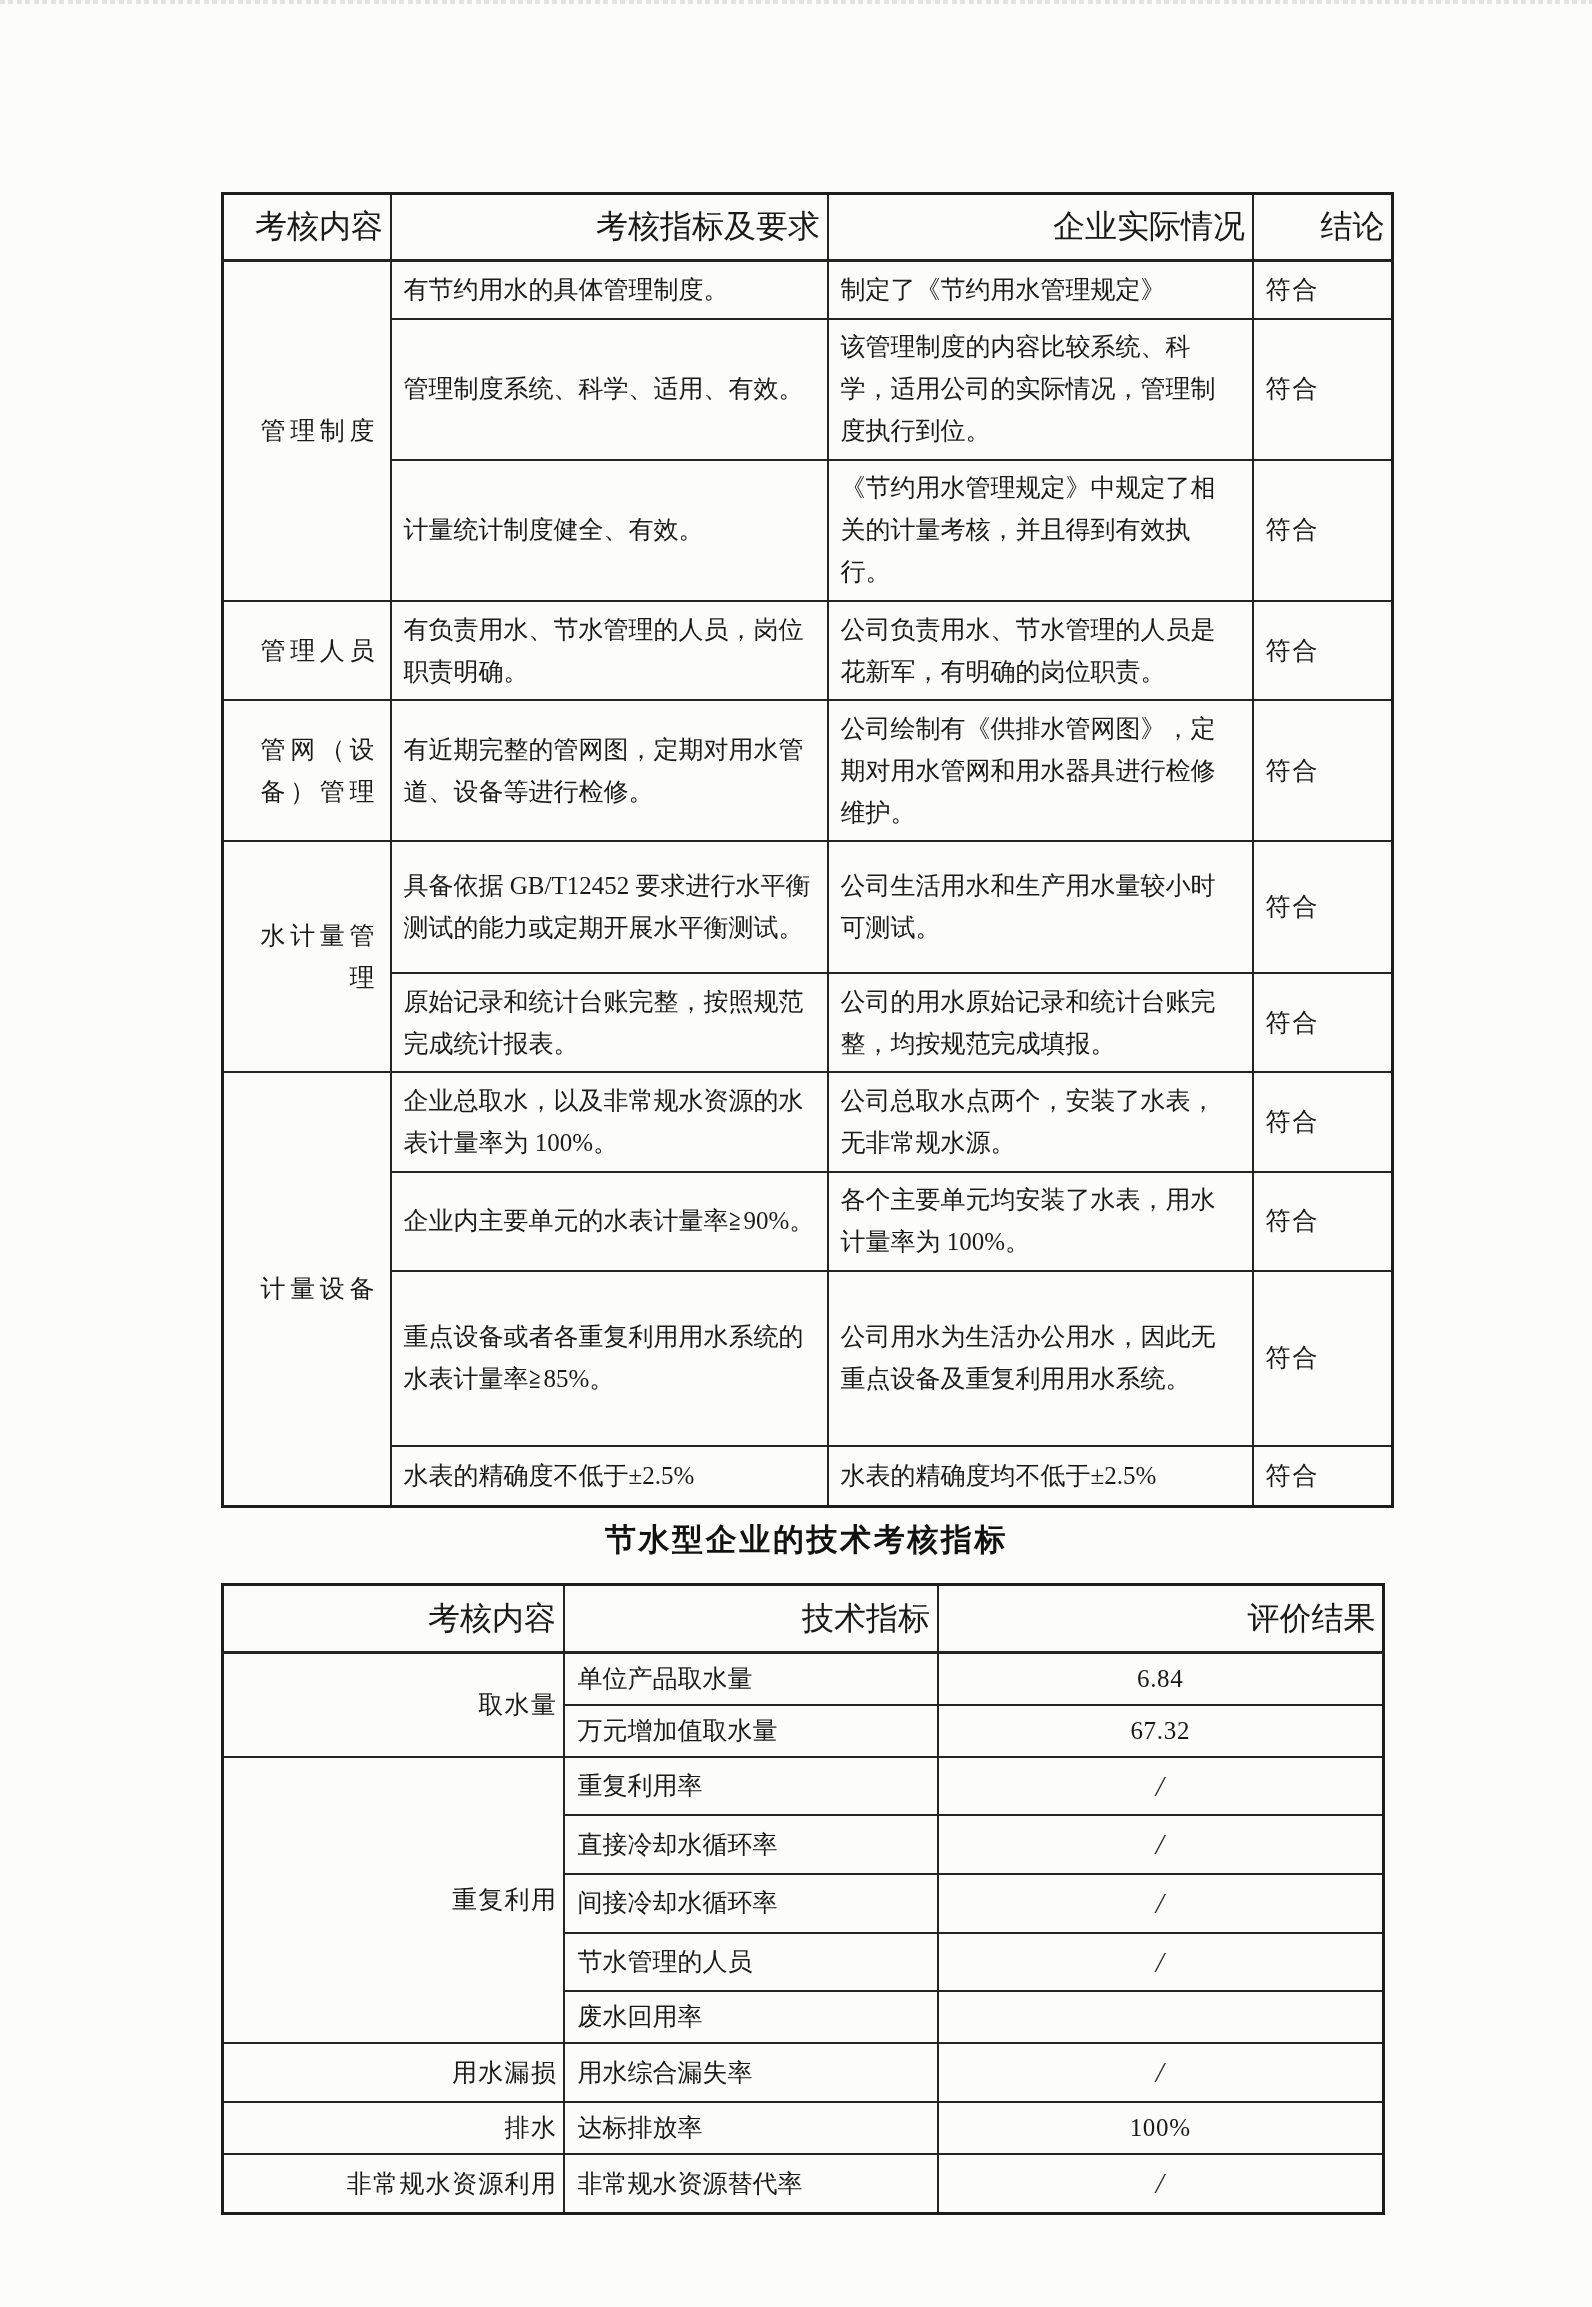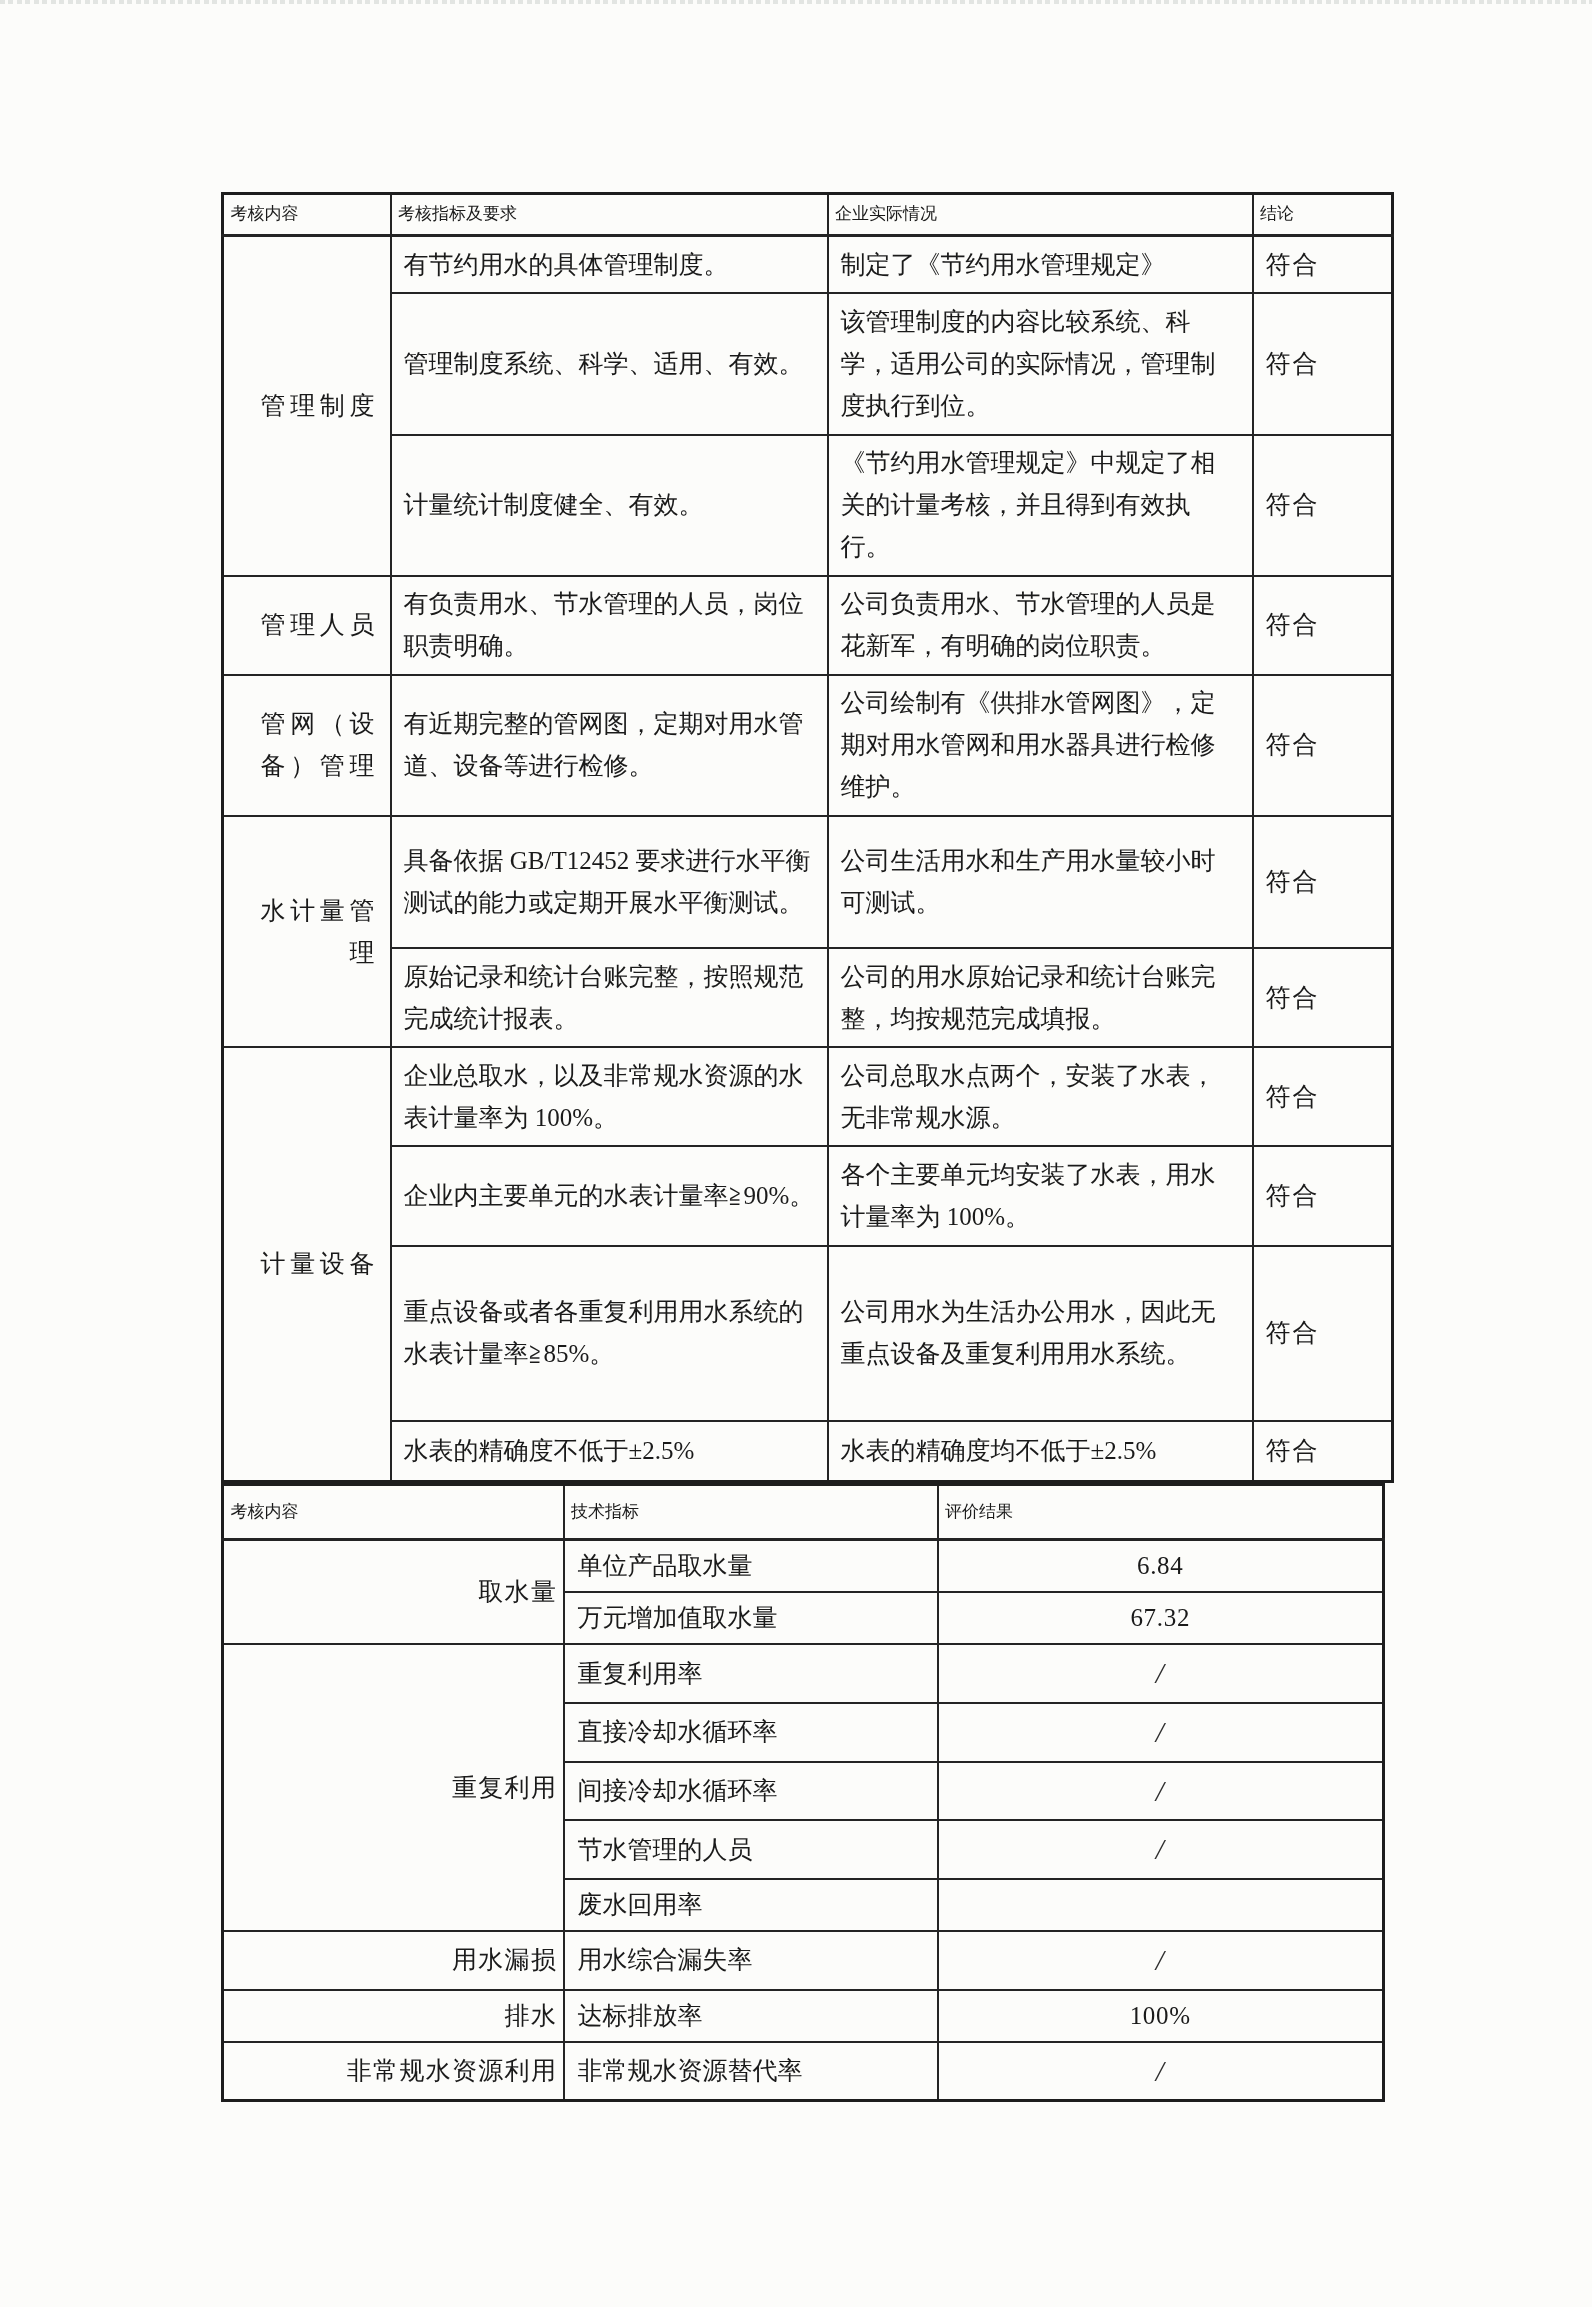--- a/index.html
+++ b/index.html
@@ -54,23 +54,23 @@
     border: 2px solid #242424;
     font-size: 25px;
     font-weight: normal;
     vertical-align: middle;
     padding: 6.6px 12px;
     line-height: 1.68;
     color: #1a1a1a;
     overflow: hidden;
   }
   .t1 tr.hdr th, .t2 tr.hdr th {
-    text-align: left;
+    text-align: right;
     border-bottom-width: 3.3px;
-    font-size: 17px;
+    font-size: 32px;
     padding: 5.3px 6.6px;
   }
   
   td.cat {
     text-align: right;
     letter-spacing: 4.6px;
     padding: 6.6px 10.5px;
   }
   .t2 td.cat { text-align: right; letter-spacing: 1.3px; padding: 4px 5.3px; }
   
@@ -164,20 +164,21 @@
         <td class="mid">符合</td>
       </tr>
       <tr style="height:61px">
         <td class="txt">水表的精确度不低于±2.5%</td>
         <td class="txt">水表的精确度均不低于±2.5%</td>
         <td class="mid">符合</td>
       </tr>
     </tbody>
       </table>
 
+    <h2 class="title2">节水型企业的技术考核指标</h2>
 
     <table class="t2">
       <colgroup>
         <col style="width:341px">
           <col style="width:374px">
           <col style="width:446px">
       </colgroup>
       <tbody>
           <tr class="hdr" style="height:55px">
         <th>考核内容</th>

